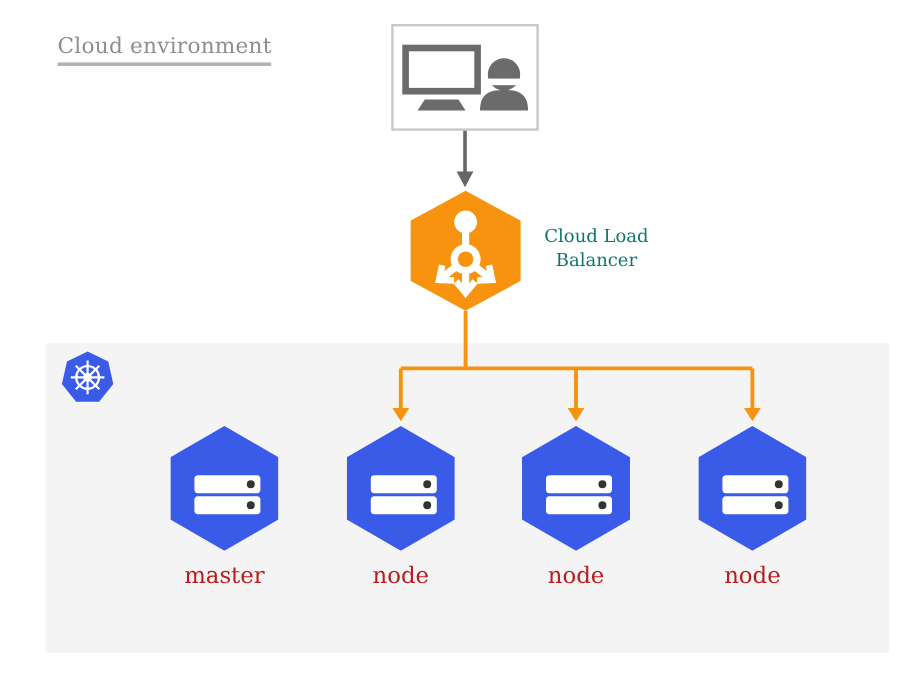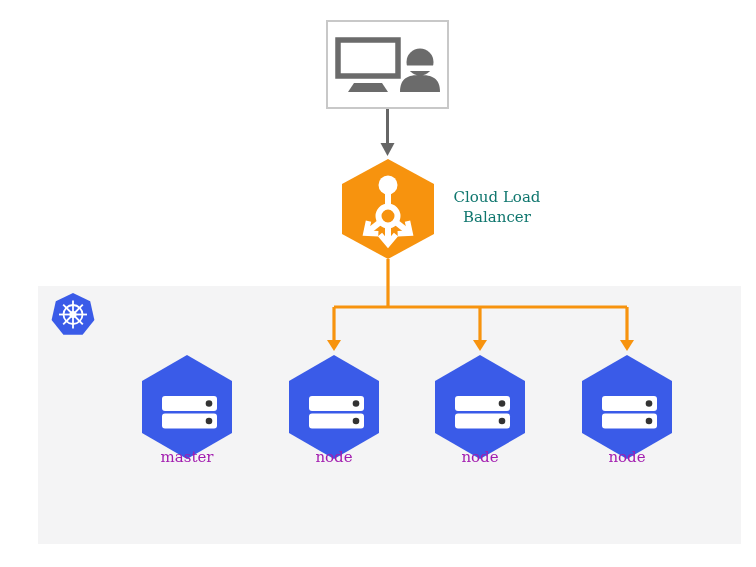--- a/index.html
+++ b/index.html
@@ -24,22 +24,22 @@
   .user-box svg{position:absolute;left:0;top:0;}
   .overlay-svg{position:absolute;left:0;top:0;pointer-events:none;}
   .panel{
     position:absolute;left:38px;top:286px;width:703px;height:258px;
     background:#F4F4F5;
   }
   .k8s-logo{position:absolute;left:50px;top:292px;width:46px;height:46px;}
   .hex-node{position:absolute;width:90px;height:104px;}
   .hex-lb{position:absolute;left:342px;top:159px;width:92px;height:100px;}
   .node-label{
-    position:absolute;width:120px;text-align:center;top:448px;
-    font-size:15px;color:#a21caf;
+    position:absolute;width:120px;text-align:center;top:469px;
+    font-size:19px;color:#b91c1c;
   }
   .lb-label{
     position:absolute;left:438px;top:188px;width:118px;
     text-align:center;font-size:15px;line-height:19.5px;color:#0f766e;
   }
 </style>
 </head>
 <body>
 
 <div class="canvas">
@@ -49,20 +49,21 @@
       <symbol id="server-hex" viewBox="0 0 90 104">
         <polygon points="45,0 90,26 90,78 45,104 0,78 0,26" fill="#3A5BE8"></polygon>
         <rect x="20" y="41" width="55" height="15" rx="3" fill="#ffffff"></rect>
         <rect x="20" y="58.5" width="55" height="15" rx="3" fill="#ffffff"></rect>
         <circle cx="67" cy="48.5" r="3.3" fill="#333333"></circle>
         <circle cx="67" cy="66" r="3.3" fill="#333333"></circle>
       </symbol>
     </defs>
   </svg>
 
+  <div class="env-title">Cloud environment</div>
 
   <div class="user-box">
     <svg width="119" height="85" viewBox="0 0 119 85">
 
       <g>
         <rect x="10" y="18" width="60" height="36" fill="none" stroke="#6B6B6B" stroke-width="5.5"></rect>
         <polygon points="26,61 54,61 60,70 20,70" fill="#6B6B6B"></polygon>
       </g>
 
       <g>

